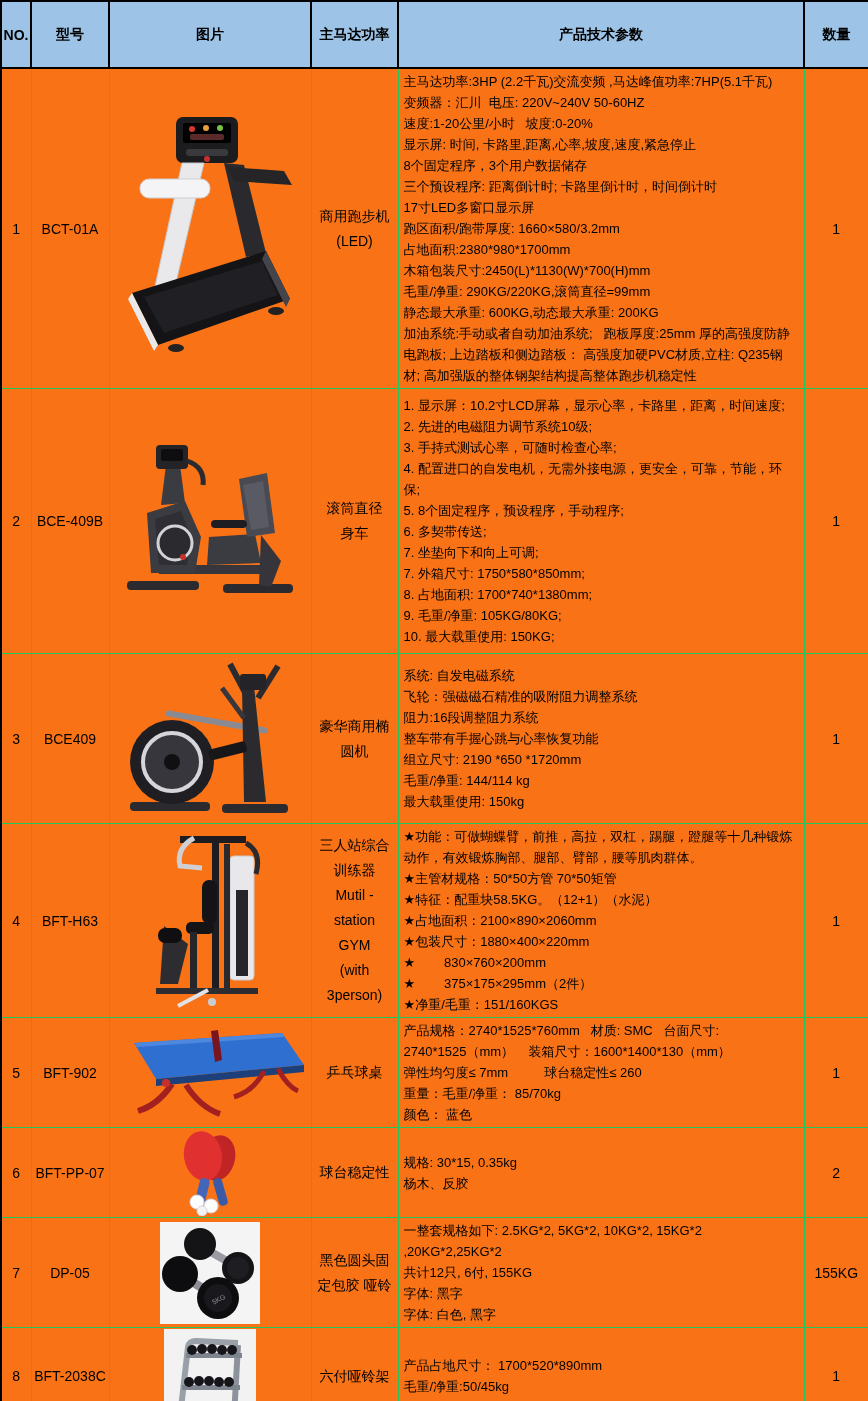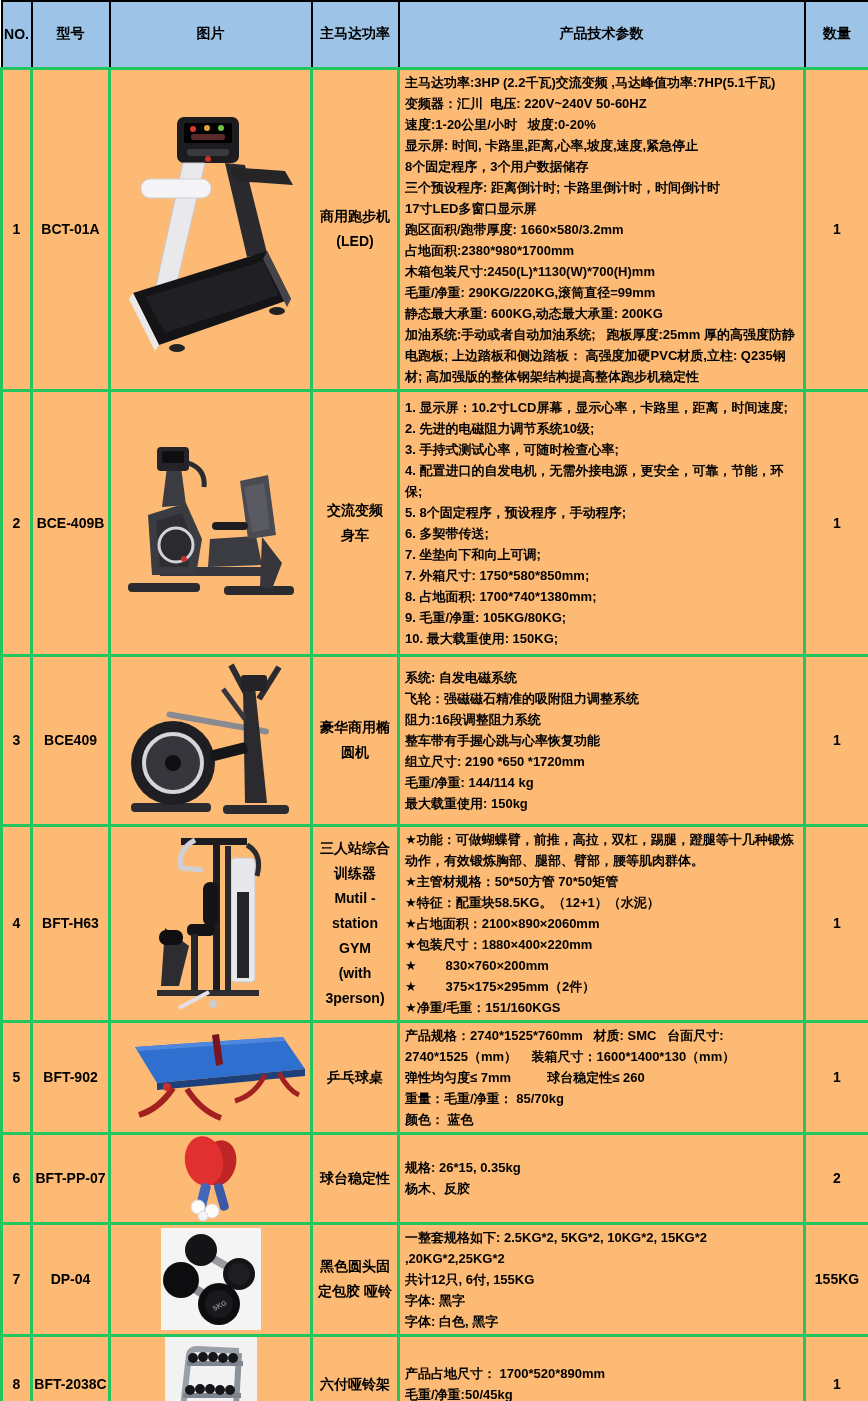--- a/index.html
+++ b/index.html
@@ -18,25 +18,24 @@
   .spec-table th {
     background: #9DC3E6;
     border: 2px solid #000;
     font-size: 14px;
     font-weight: bold;
     text-align: center;
     vertical-align: middle;
     color: #000;
   }
   .spec-table td {
-    border: 3px solid #22c55e;
+    border: 1px solid #22c55e;
     vertical-align: middle;
     overflow: hidden;
-    background: #fdba74;
-    font-weight: bold;
+    background: #f97316;
   }
   td.c-no {
     text-align: center;
     font-size: 14px;
   }
   td.c-model {
     text-align: center;
     font-size: 14px;
     white-space: nowrap;
     margin-left: 45px;
@@ -155,21 +154,21 @@
             <rect x="40" y="8" width="22" height="12" rx="2" fill="#0e0e10"></rect>
             <path d="M66 20 Q84 26 82 44" stroke="#2b2b2f" stroke-width="5" fill="none"></path>
             <polygon points="88,96 134,93 140,122 86,124" fill="#3b3b42"></polygon>
             <polygon points="118,38 146,32 154,92 126,96" fill="#4a4a52"></polygon>
             <polygon points="122,44 142,40 148,86 130,89" fill="#5a5a64"></polygon>
             <rect x="90" y="79" width="36" height="8" rx="4" fill="#1e1e22"></rect>
             <polygon points="140,94 160,120 150,146 138,144" fill="#35353b"></polygon>
           </svg>
         </div>
       </td>
-      <td class="c-name">交流变频
+      <td class="c-name">滚筒直径
 身车</td>
       <td class="c-spec">1. 显示屏：10.2寸LCD屏幕，显示心率，卡路里，距离，时间速度;
 2. 先进的电磁阻力调节系统10级;
 3. 手持式测试心率，可随时检查心率;
 4. 配置进口的自发电机，无需外接电源，更安全，可靠，节能，环保;
 5. 8个固定程序，预设程序，手动程序;
 6. 多契带传送;
 7. 坐垫向下和向上可调;
 7. 外箱尺寸: 1750*580*850mm;
 8. 占地面积: 1700*740*1380mm;
@@ -290,28 +289,28 @@
             <rect x="36" y="48" width="9" height="28" rx="4" fill="#3a5aa8" transform="rotate(-16 40 62)"></rect>
             <ellipse cx="23" cy="26" rx="19" ry="25" fill="#e03030" transform="rotate(-10 23 26)"></ellipse>
             <rect x="17" y="48" width="10" height="30" rx="4" fill="#4466b8" transform="rotate(14 22 63)"></rect>
             <circle cx="17" cy="72" r="7" fill="#fdfdfd" stroke="#d9d9de" stroke-width="1"></circle>
             <circle cx="31" cy="76" r="7" fill="#fdfdfd" stroke="#d9d9de" stroke-width="1"></circle>
             <circle cx="22" cy="81" r="5" fill="#f4f4f6" stroke="#d9d9de" stroke-width="1"></circle>
           </svg>
         </div>
       </td>
       <td class="c-name">球台稳定性</td>
-      <td class="c-spec">规格: 26*15, 0.35kg
+      <td class="c-spec">规格: 30*15, 0.35kg
 杨木、反胶</td>
       <td class="c-qty">2</td>
     </tr>
 
     <tr style="height:108px">
       <td class="c-no">7</td>
-      <td class="c-model">DP-04</td>
+      <td class="c-model">DP-05</td>
       <td class="c-img">
         <div class="imgwrap" style="background:#f4f4f4;width:100px;height:102px;margin:0 auto;">
           <svg width="100" height="102" viewBox="0 0 100 102">
             <line x1="44" y1="26" x2="72" y2="42" stroke="#9a9aa2" stroke-width="8"></line>
             <circle cx="40" cy="22" r="16" fill="#141416"></circle>
             <circle cx="78" cy="46" r="16" fill="#141416"></circle>
             <circle cx="78" cy="46" r="11" fill="#1e1e22"></circle>
             <line x1="26" y1="56" x2="52" y2="72" stroke="#8e8e96" stroke-width="9"></line>
             <circle cx="20" cy="52" r="18" fill="#0d0d0f"></circle>
             <circle cx="58" cy="76" r="21" fill="#0d0d0f"></circle>

